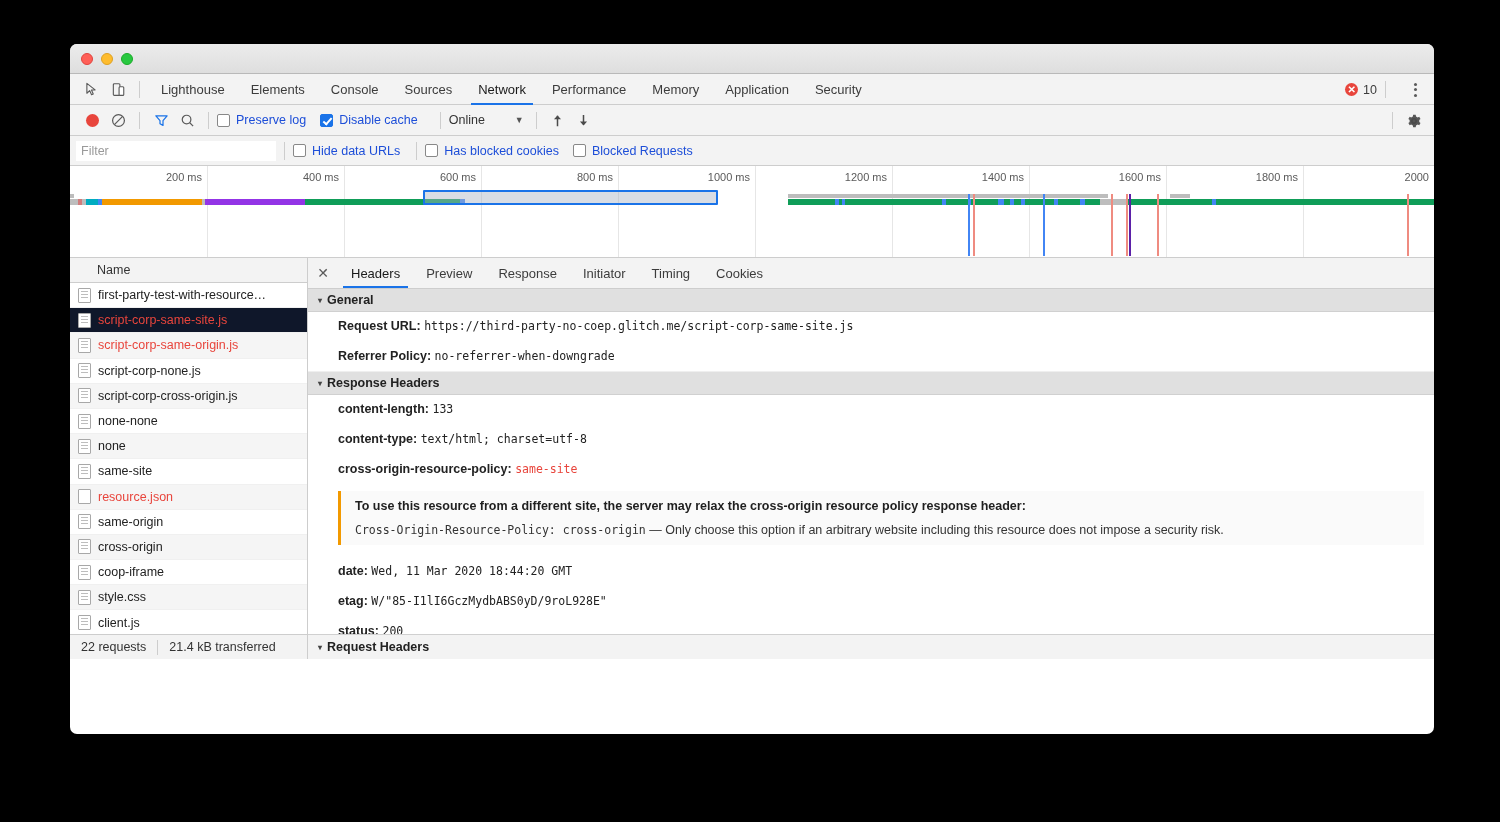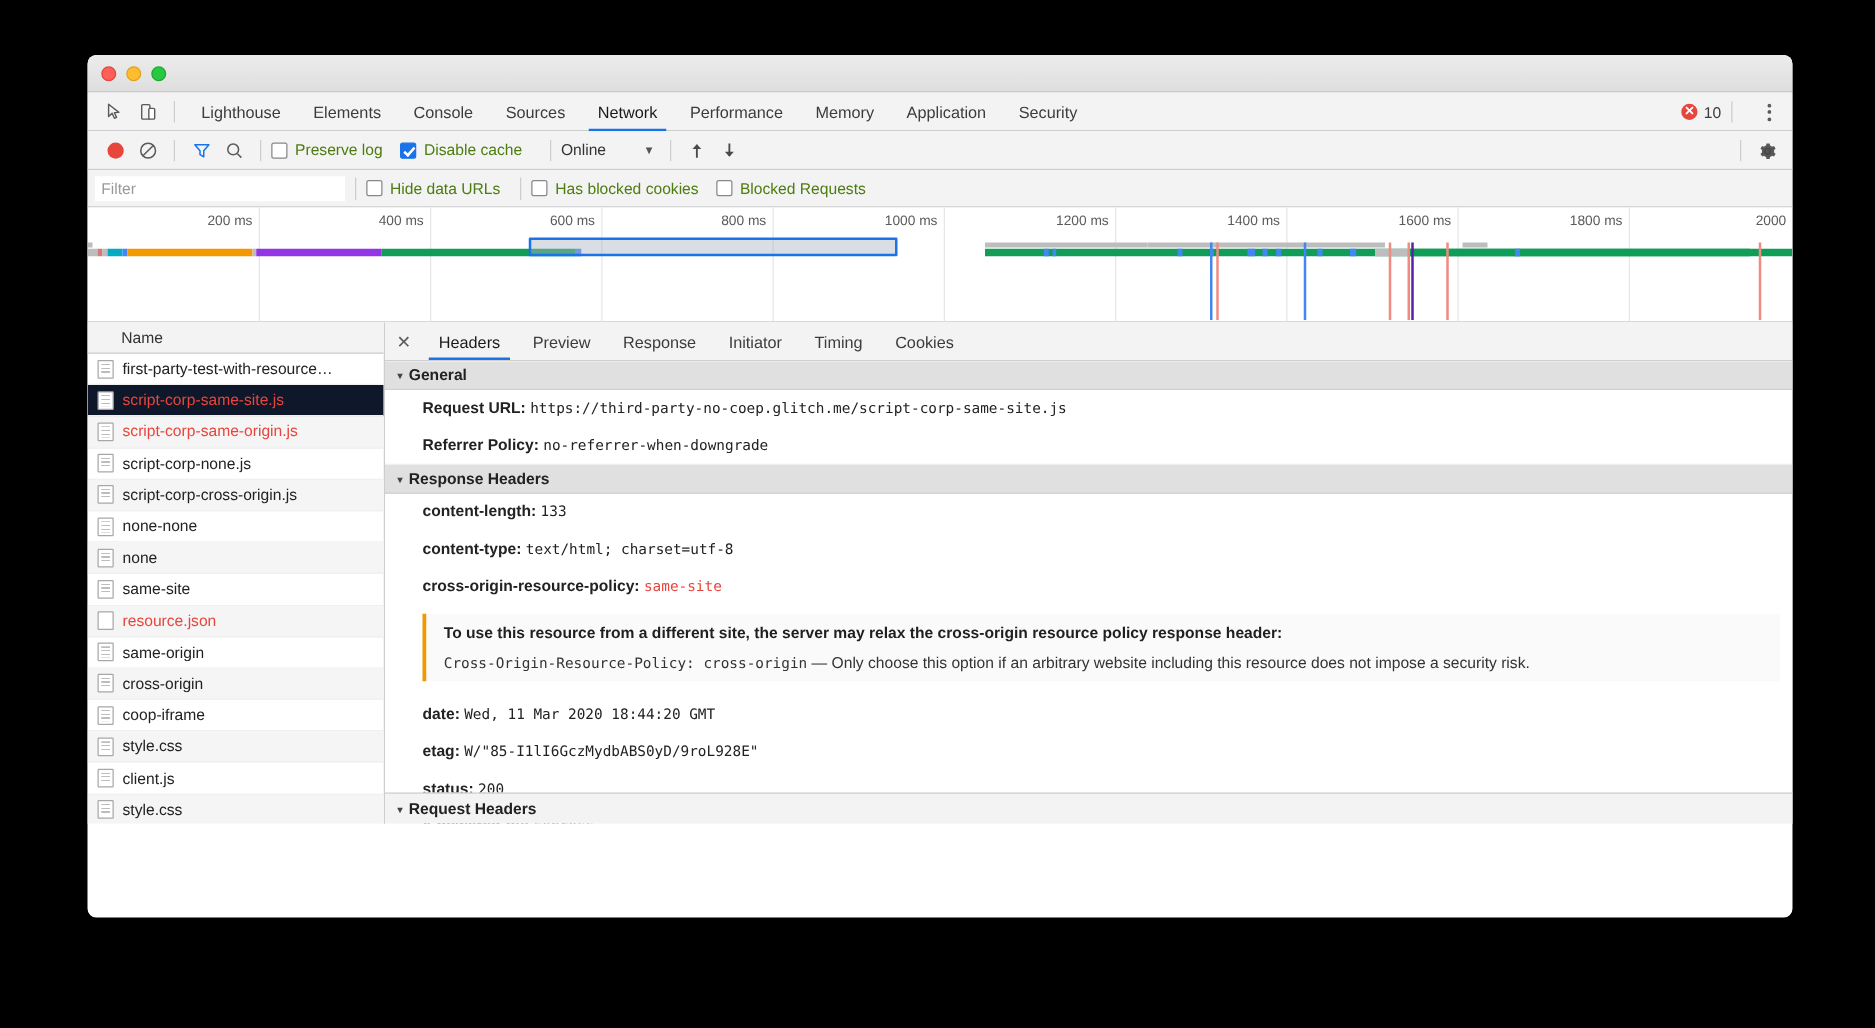--- a/index.html
+++ b/index.html
@@ -84,21 +84,21 @@
 
   
   .netbar {
     height:31px; background:#f3f3f3;
     border-bottom:1px solid #cdcdcd;
     display:flex; align-items:center; padding-left:9px;
     position:relative;
   }
   .rec-dot { width:13px; height:13px; border-radius:50%; background:#e8453c; }
   .ico-btn { width:26px; height:26px; display:flex; align-items:center; justify-content:center; }
-  .cbx-wrap { display:flex; align-items:center; gap:6px; margin-right:14px; font-size:12.5px; color:#4d7c0f;text-align:right; }
+  .cbx-wrap { display:flex; align-items:center; gap:6px; margin-right:14px; font-size:12.5px; color:#1d4ed8;text-align:right; }
   .cbx {
     width:13px; height:13px; border:1px solid #888; border-radius:2px; background:#fff;
     display:inline-block; position:relative; flex:none;
   }
   .cbx.checked { background:#1a73e8; border-color:#1a73e8; }
   .cbx.checked::after {
     content:""; position:absolute; left:4px; top:1px;
     width:3px; height:7px; border:solid #fff; border-width:0 2px 2px 0;
     transform:rotate(42deg);
   }
@@ -502,20 +502,25 @@
           <div class="row">
             <span class="docico"></span>
             <span class="rname">client.js</span>
           </div>
           <div class="row alt">
             <span class="docico"></span>
             <span class="rname">style.css</span>
           </div>
 
         </div>
+        <div class="statusbar">
+          <span class="sb-item">22 requests</span>
+          <span class="sb-div"></span>
+          <span class="sb-item">21.4 kB transferred</span>
+        </div>
       </div>
 
       <div class="details">
         <div class="dtabs">
           <div class="dclose">✕</div>
           <div class="dtab active">Headers</div>
           <div class="dtab">Preview</div>
           <div class="dtab">Response</div>
           <div class="dtab">Initiator</div>
           <div class="dtab">Timing</div>

